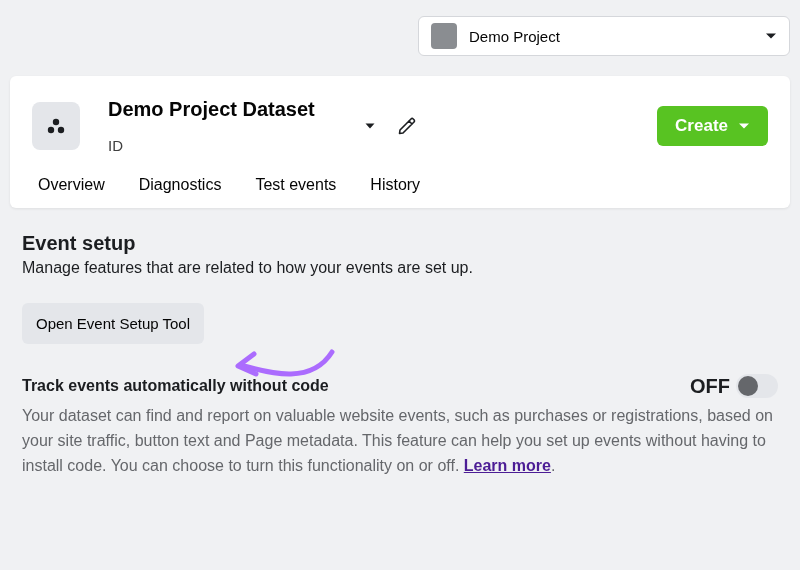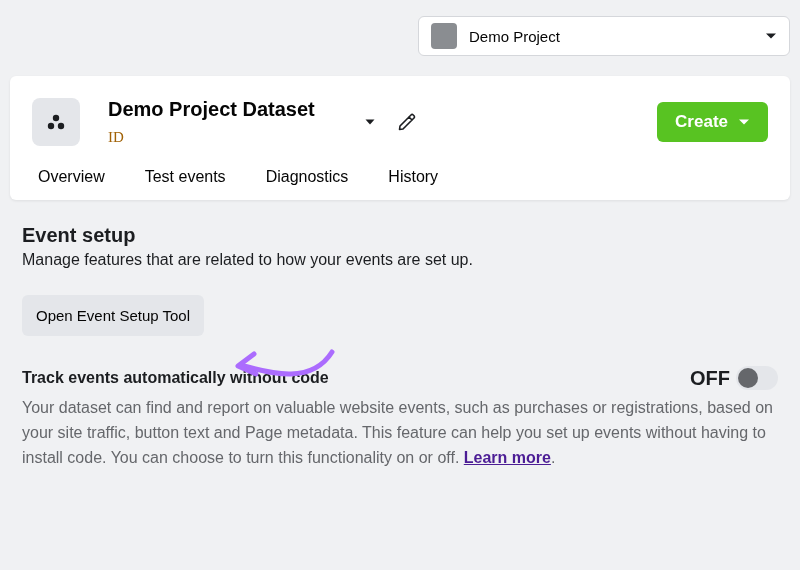--- a/index.html
+++ b/index.html
@@ -64,23 +64,22 @@
       margin-right: 28px;
     }
     .dataset-titles { flex: 0 0 auto; margin-right: 50px;}
     .dataset-title {
       font-size: 20px;
       font-weight: 700;
       color: #050505;
     }
     .dataset-sub {
       font-size: 15px;
-      color: #a16207;
-      margin-top: 8px;
-      font-family: Liberation Serif, serif;
+      color: #404040;
+      margin-top: 16px;
     }
     .head-actions {
       display: flex;
       align-items: center;
       gap: 22px;
     }
     .small-chev {
       width: 10px; height: 10px;
     }
     .pencil-icon {
@@ -97,21 +96,21 @@
       font-size: 17px;
       font-weight: 700;
       display: flex;
       align-items: center;
       gap: 10px;
       cursor: pointer;
     }
     .create-chev { width: 12px; height: 12px; }
     .tabs {
       display: flex;
-      gap: 28px;
+      gap: 22px;
       padding: 0 22px;
       align-items: flex-end;
     }
     .tab {
       font-size: 16px;
       padding: 10px 6px 14px 6px;
       color: #050505;
       cursor: pointer;
       position: relative;
       font-weight: 400;
@@ -243,22 +242,22 @@
     <button class="create-btn">
       <span>Create</span>
       <svg class="create-chev" viewBox="0 0 12 12">
           <path d="M1 3.5 L6 8.5 L11 3.5 Z" fill="#ffffff"></path>
         </svg>
     </button>
   </div>
 
   <div class="tabs">
     <div class="tab">Overview</div>
+    <div class="tab">Diagnostics</div>
     <div class="tab">Test events</div>
-    <div class="tab">Diagnostics</div>
     <div class="tab">History</div>
   </div>
 </div>
 
 <div class="content">
   <div class="section-title">Event setup</div>
   <div class="section-desc">Manage features that are related to how your events are set up.</div>
   <button class="setup-btn">Open Event Setup Tool</button>
 
   <svg class="arrow-annot" width="110" height="50" viewBox="0 0 110 50">

